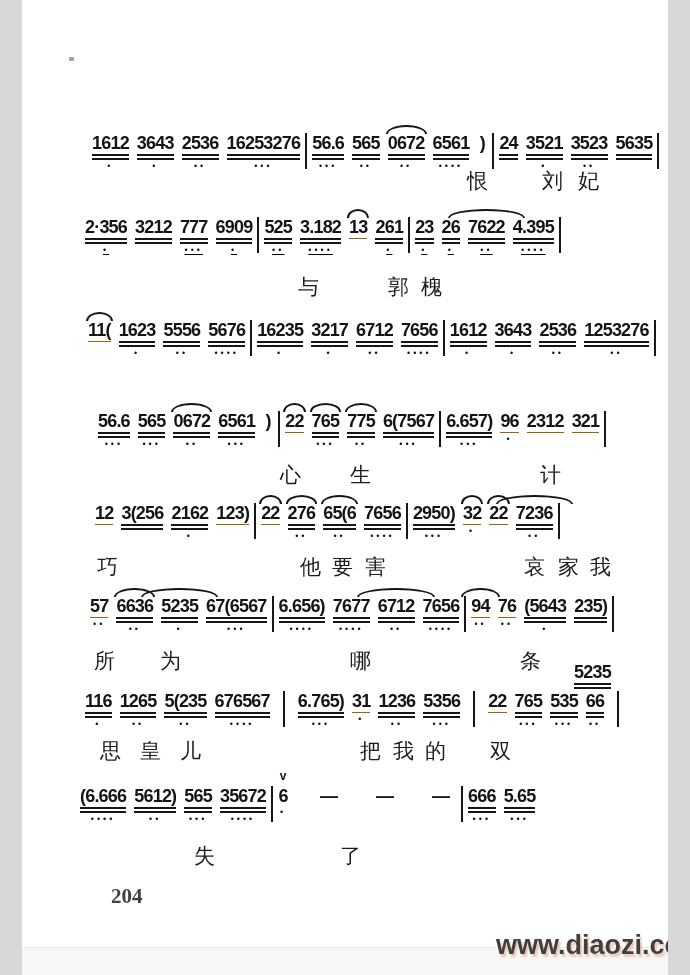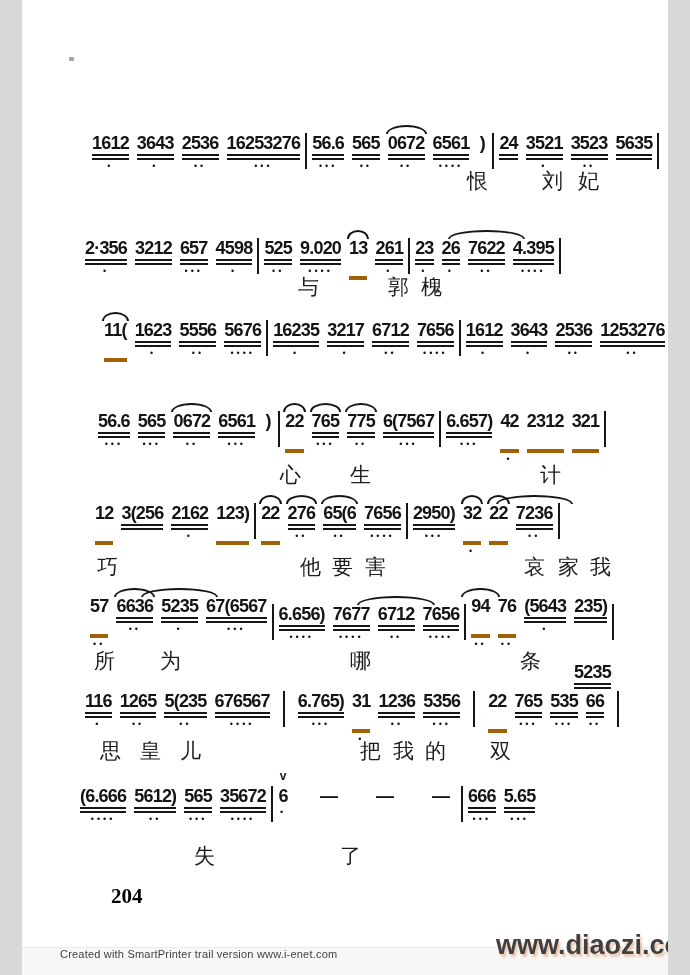--- a/index.html
+++ b/index.html
@@ -35,21 +35,21 @@
   }
   .num{
     display:inline-block;
     font-weight:700;
     font-size:18px;
     line-height:20px;
     letter-spacing:-0.8px;
     color:#141414;
     white-space:nowrap;
   }
-  .g.u1 .num{border-bottom:4px solid #a16207;padding-bottom:18px;}
+  .g.u1 .num{border-bottom:1px solid #a16207;padding-bottom:1px;}
   .g.u2 .numwrap{display:inline-block;border-bottom:2px solid #161616;padding-bottom:2px;}
   .g.u2 .num{border-bottom:2px solid #161616;padding-bottom:1px;}
   .dots{
     font-size:9px;
     line-height:6px;
     letter-spacing:3px;
     color:#141414;
     margin-top:3px;
     white-space:nowrap;
   }
@@ -76,21 +76,21 @@
     position:absolute;
     font-family:"Liberation Serif",serif;
     font-size:21px;
     color:#1c1c1c;
     line-height:24px;
   }
   
   .page-number{
     position:absolute;left:89px;top:884px;
     font-family:"Liberation Serif",serif;
-    font-size:21px;font-weight:600;color:#000000;
+    font-size:21px;font-weight:600;color:#404040;
   }
   .footer-band{
     position:absolute;left:0;bottom:0;width:690px;height:27px;
     background:#f7f7f5;border-top:1px solid #ececea;
   }
   .footer-text{
     position:absolute;left:38px;top:948px;
     font-size:11px;color:#3f3f3f;letter-spacing:0.2px;
   }
   .wm-name{
@@ -134,44 +134,44 @@
         </div>
         <div class="bar"></div>
         <div class="measure">
           <div class="g u2"><span class="numwrap"><span class="num">24</span></span></div>
           <div class="g u2"><span class="numwrap"><span class="num">3521</span></span><div class="dots">•</div></div>
           <div class="g u2"><span class="numwrap"><span class="num">3523</span></span><div class="dots">••</div></div>
           <div class="g u2"><span class="numwrap"><span class="num">5635</span></span></div>
         </div>
         <div class="bar"></div>
       </div>
-      <div class="system" style="left: 63px; top: 238px;">
+      <div class="system" style="left: 63px; top: 217px; text-decoration: underline;">
         <div class="measure">
           <div class="g u2"><span class="numwrap"><span class="num">2·356</span></span><div class="dots">•</div></div>
           <div class="g u2"><span class="numwrap"><span class="num">3212</span></span></div>
-          <div class="g u2"><span class="numwrap"><span class="num">657</span></span><div class="dots">•••</div></div>
-          <div class="g u2"><span class="numwrap"><span class="num">4598</span></span><div class="dots">•</div></div>
+          <div class="g u2"><span class="numwrap"><span class="num">777</span></span><div class="dots">•••</div></div>
+          <div class="g u2"><span class="numwrap"><span class="num">6909</span></span><div class="dots">•</div></div>
         </div>
         <div class="bar"></div>
         <div class="measure">
           <div class="g u2"><span class="numwrap"><span class="num">525</span></span><div class="dots">••</div></div>
-          <div class="g u2"><span class="numwrap"><span class="num">9.020</span></span><div class="dots">••••</div></div>
+          <div class="g u2"><span class="numwrap"><span class="num">3.182</span></span><div class="dots">••••</div></div>
           <div class="g u1"><div class="arc"></div><span class="numwrap"><span class="num">13</span></span></div>
           <div class="g u2"><span class="numwrap"><span class="num">261</span></span><div class="dots">•</div></div>
         </div>
         <div class="bar"></div>
         <div class="measure">
           <div class="g u2"><span class="numwrap"><span class="num">23</span></span><div class="dots">•</div></div>
           <div class="g u2"><span class="numwrap"><span class="num">26</span></span><div class="dots">•</div></div>
           <div class="g u2"><div class="arc w"></div><span class="numwrap"><span class="num">7622</span></span><div class="dots">••</div></div>
           <div class="g u2"><span class="numwrap"><span class="num">4.395</span></span><div class="dots">••••</div></div>
         </div>
         <div class="bar"></div>
       </div>
-      <div class="system" style="left: 82px; top: 320px;">
+      <div class="system" style="left: 66px; top: 320px;">
         <div class="measure">
           <div class="g u1"><div class="arc"></div><span class="numwrap"><span class="num">11(</span></span></div>
           <div class="g u2"><span class="numwrap"><span class="num">1623</span></span><div class="dots">•</div></div>
           <div class="g u2"><span class="numwrap"><span class="num">5556</span></span><div class="dots">••</div></div>
           <div class="g u2"><span class="numwrap"><span class="num">5676</span></span><div class="dots">••••</div></div>
         </div>
         <div class="bar"></div>
         <div class="measure">
           <div class="g u2"><span class="numwrap"><span class="num">16235</span></span><div class="dots">•</div></div>
           <div class="g u2"><span class="numwrap"><span class="num">3217</span></span><div class="dots">•</div></div>
@@ -198,21 +198,21 @@
         <div class="bar"></div>
         <div class="measure">
           <div class="g u1"><div class="arc"></div><span class="numwrap"><span class="num">22</span></span></div>
           <div class="g u2"><div class="arc"></div><span class="numwrap"><span class="num">765</span></span><div class="dots">•••</div></div>
           <div class="g u2"><div class="arc"></div><span class="numwrap"><span class="num">775</span></span><div class="dots">••</div></div>
           <div class="g u2"><span class="numwrap"><span class="num">6(7567</span></span><div class="dots">•••</div></div>
         </div>
         <div class="bar"></div>
         <div class="measure">
           <div class="g u2"><span class="numwrap"><span class="num">6.657)</span></span><div class="dots">•••</div></div>
-          <div class="g u1"><span class="numwrap"><span class="num">42</span></span><div class="dots">•</div></div>
+          <div class="g u1"><span class="numwrap"><span class="num">96</span></span><div class="dots">•</div></div>
           <div class="g u1"><span class="numwrap"><span class="num">2312</span></span></div>
           <div class="g u1"><span class="numwrap"><span class="num">321</span></span></div>
         </div>
         <div class="bar"></div>
       </div>
       <div class="system" style="left: 73px; top: 503px;">
         <div class="measure">
           <div class="g u1"><span class="numwrap"><span class="num">12</span></span></div>
           <div class="g u2"><span class="numwrap"><span class="num">3(256</span></span></div>
           <div class="g u2"><span class="numwrap"><span class="num">2162</span></span><div class="dots">•</div></div>
@@ -303,21 +303,20 @@
         <div class="measure">
           <div class="g u2"><span class="numwrap"><span class="num">666</span></span><div class="dots">•••</div></div>
           <div class="g u2"><span class="numwrap"><span class="num">5.65</span></span><div class="dots">•••</div></div>
         </div>
       </div>
     </div>
 
   <div class="page-number">204</div>
 
   <div class="footer-band"></div>
-  <div class="footer-text">Created with SmartPrinter trail version www.i-enet.com</div>
 
   <div class="wm-url">www.diaozi.com</div>
 <div class="lyric" style="left: 445px; top: 169px;">恨</div>
     <div class="lyric" style="left: 520px; top: 169px;">刘</div>
     <div class="lyric" style="left: 556px; top: 169px;">妃</div>
     <div class="lyric" style="left: 276px; top: 275px;">与</div>
     <div class="lyric" style="left: 366px; top: 275px;">郭</div>
     <div class="lyric" style="left: 399px; top: 275px;">槐</div>
     <div class="lyric" style="left: 258px; top: 463px;">心</div>
     <div class="lyric" style="left: 328px; top: 463px;">生</div>

